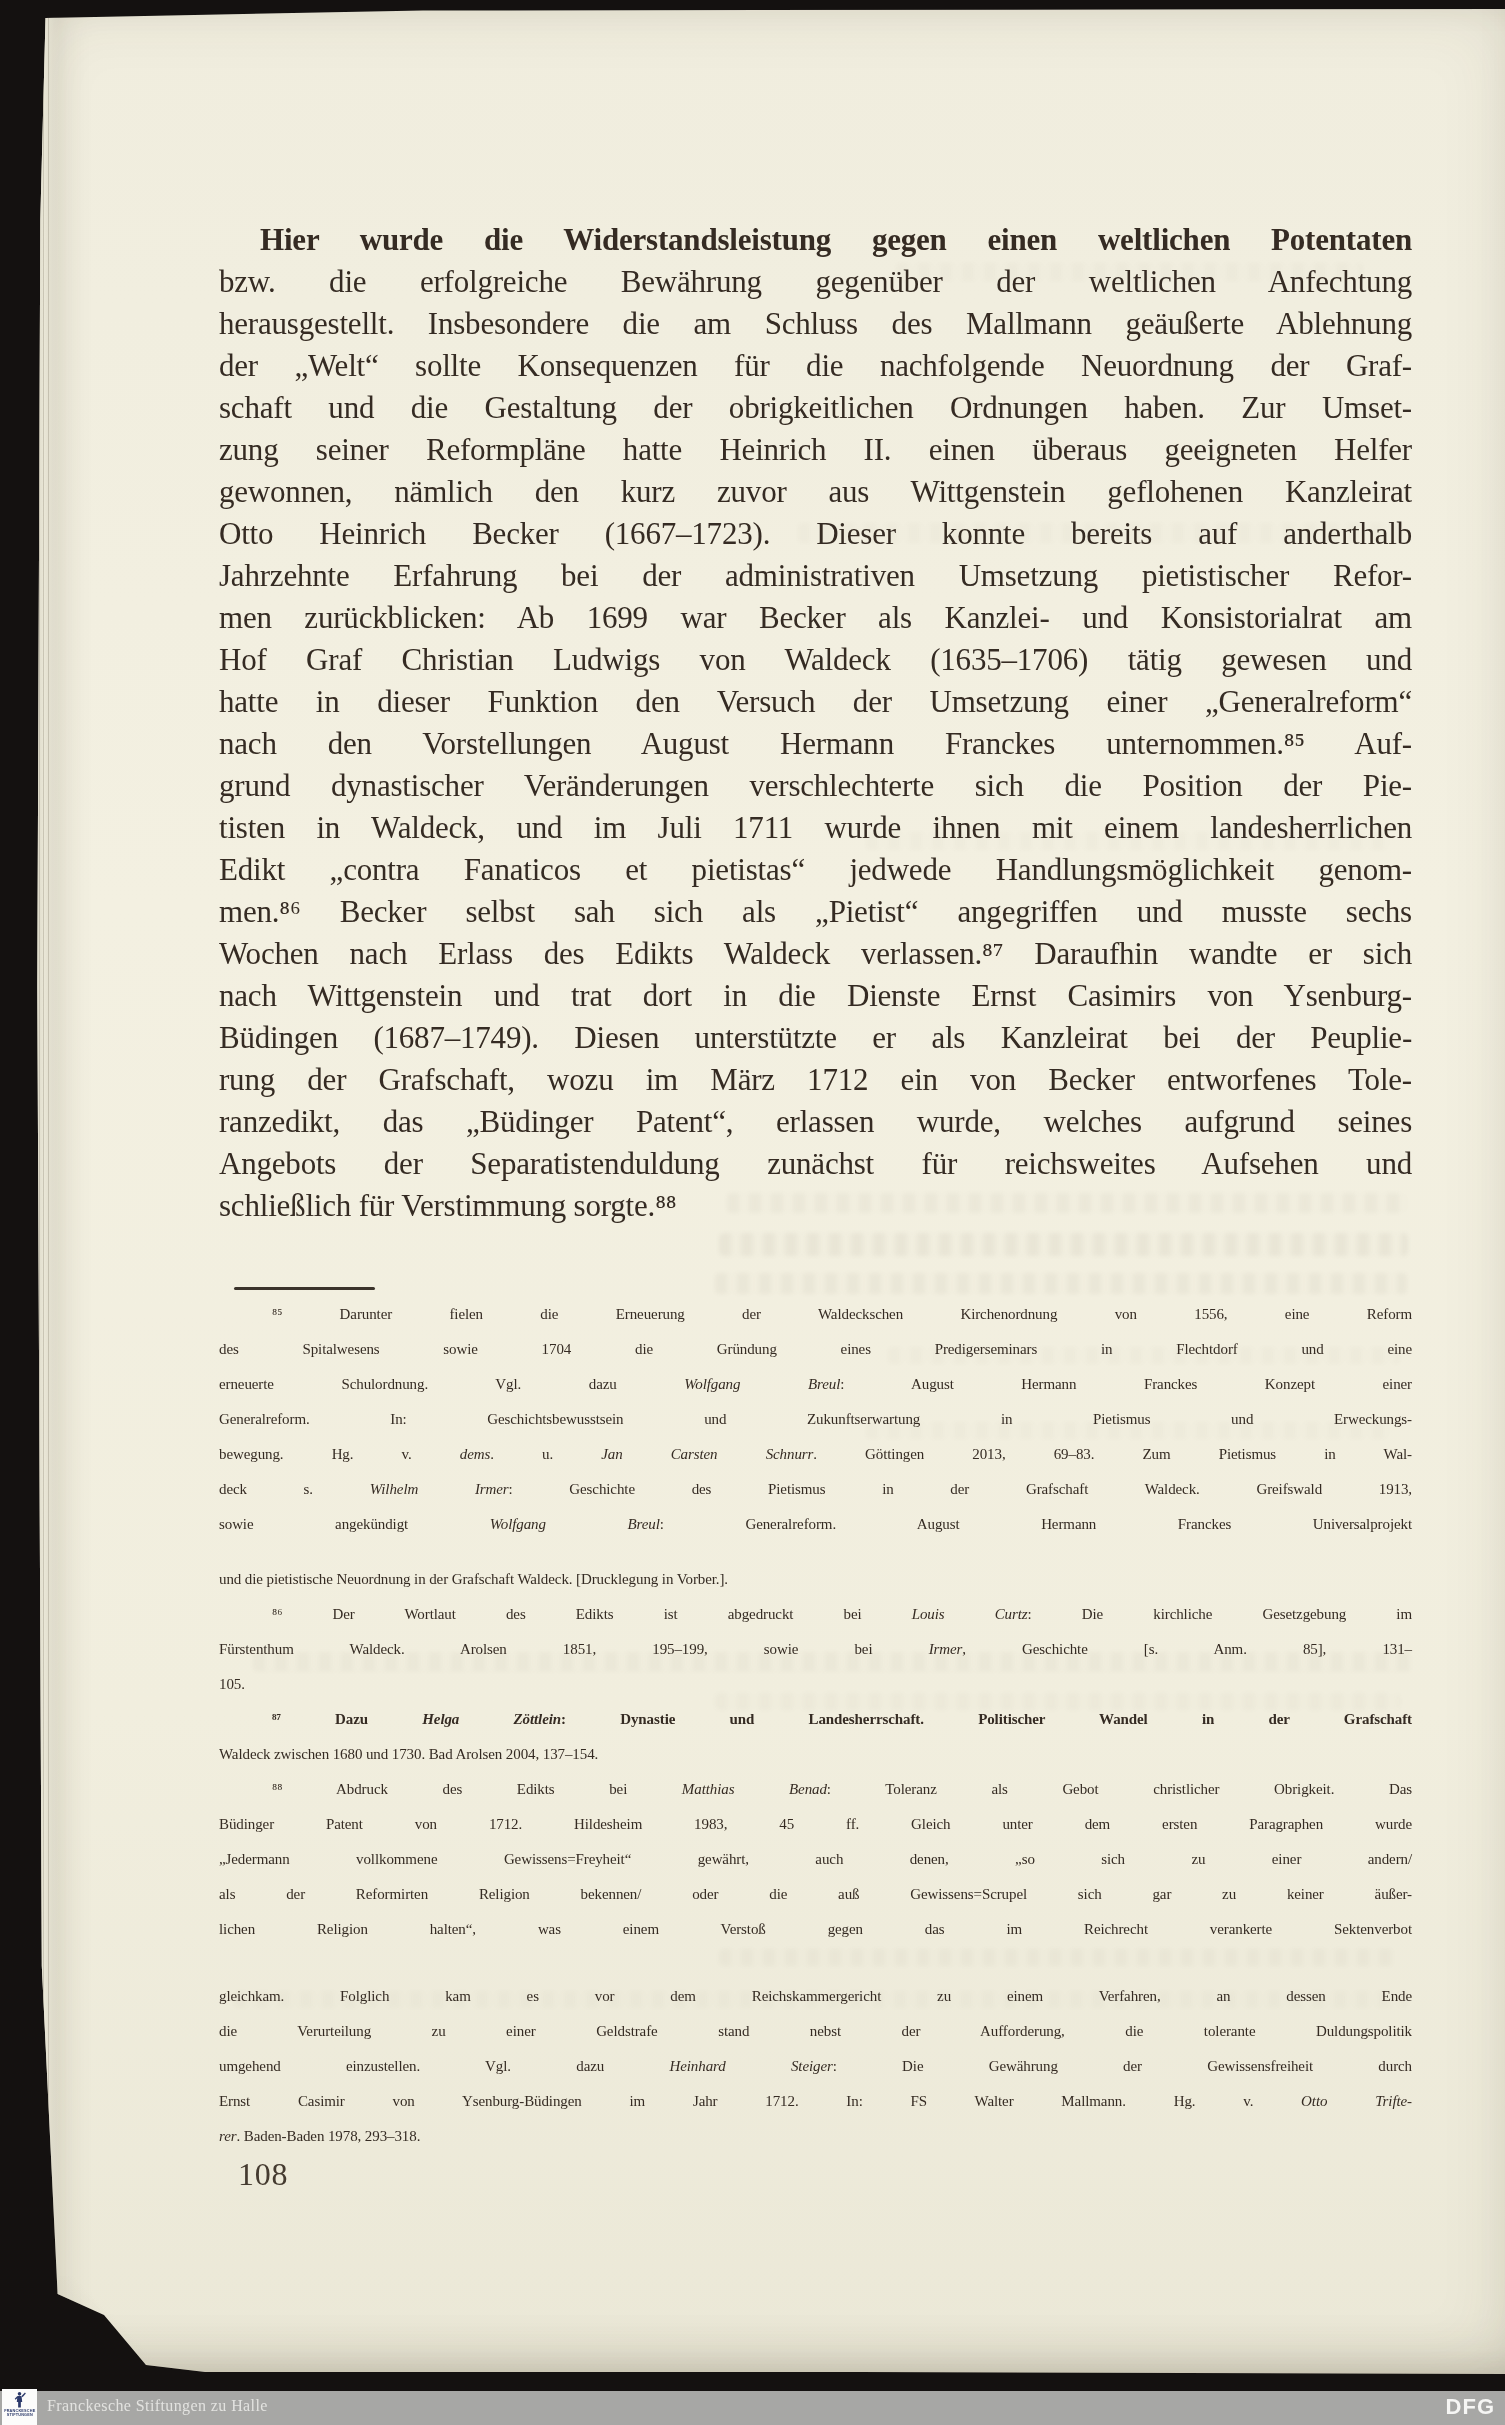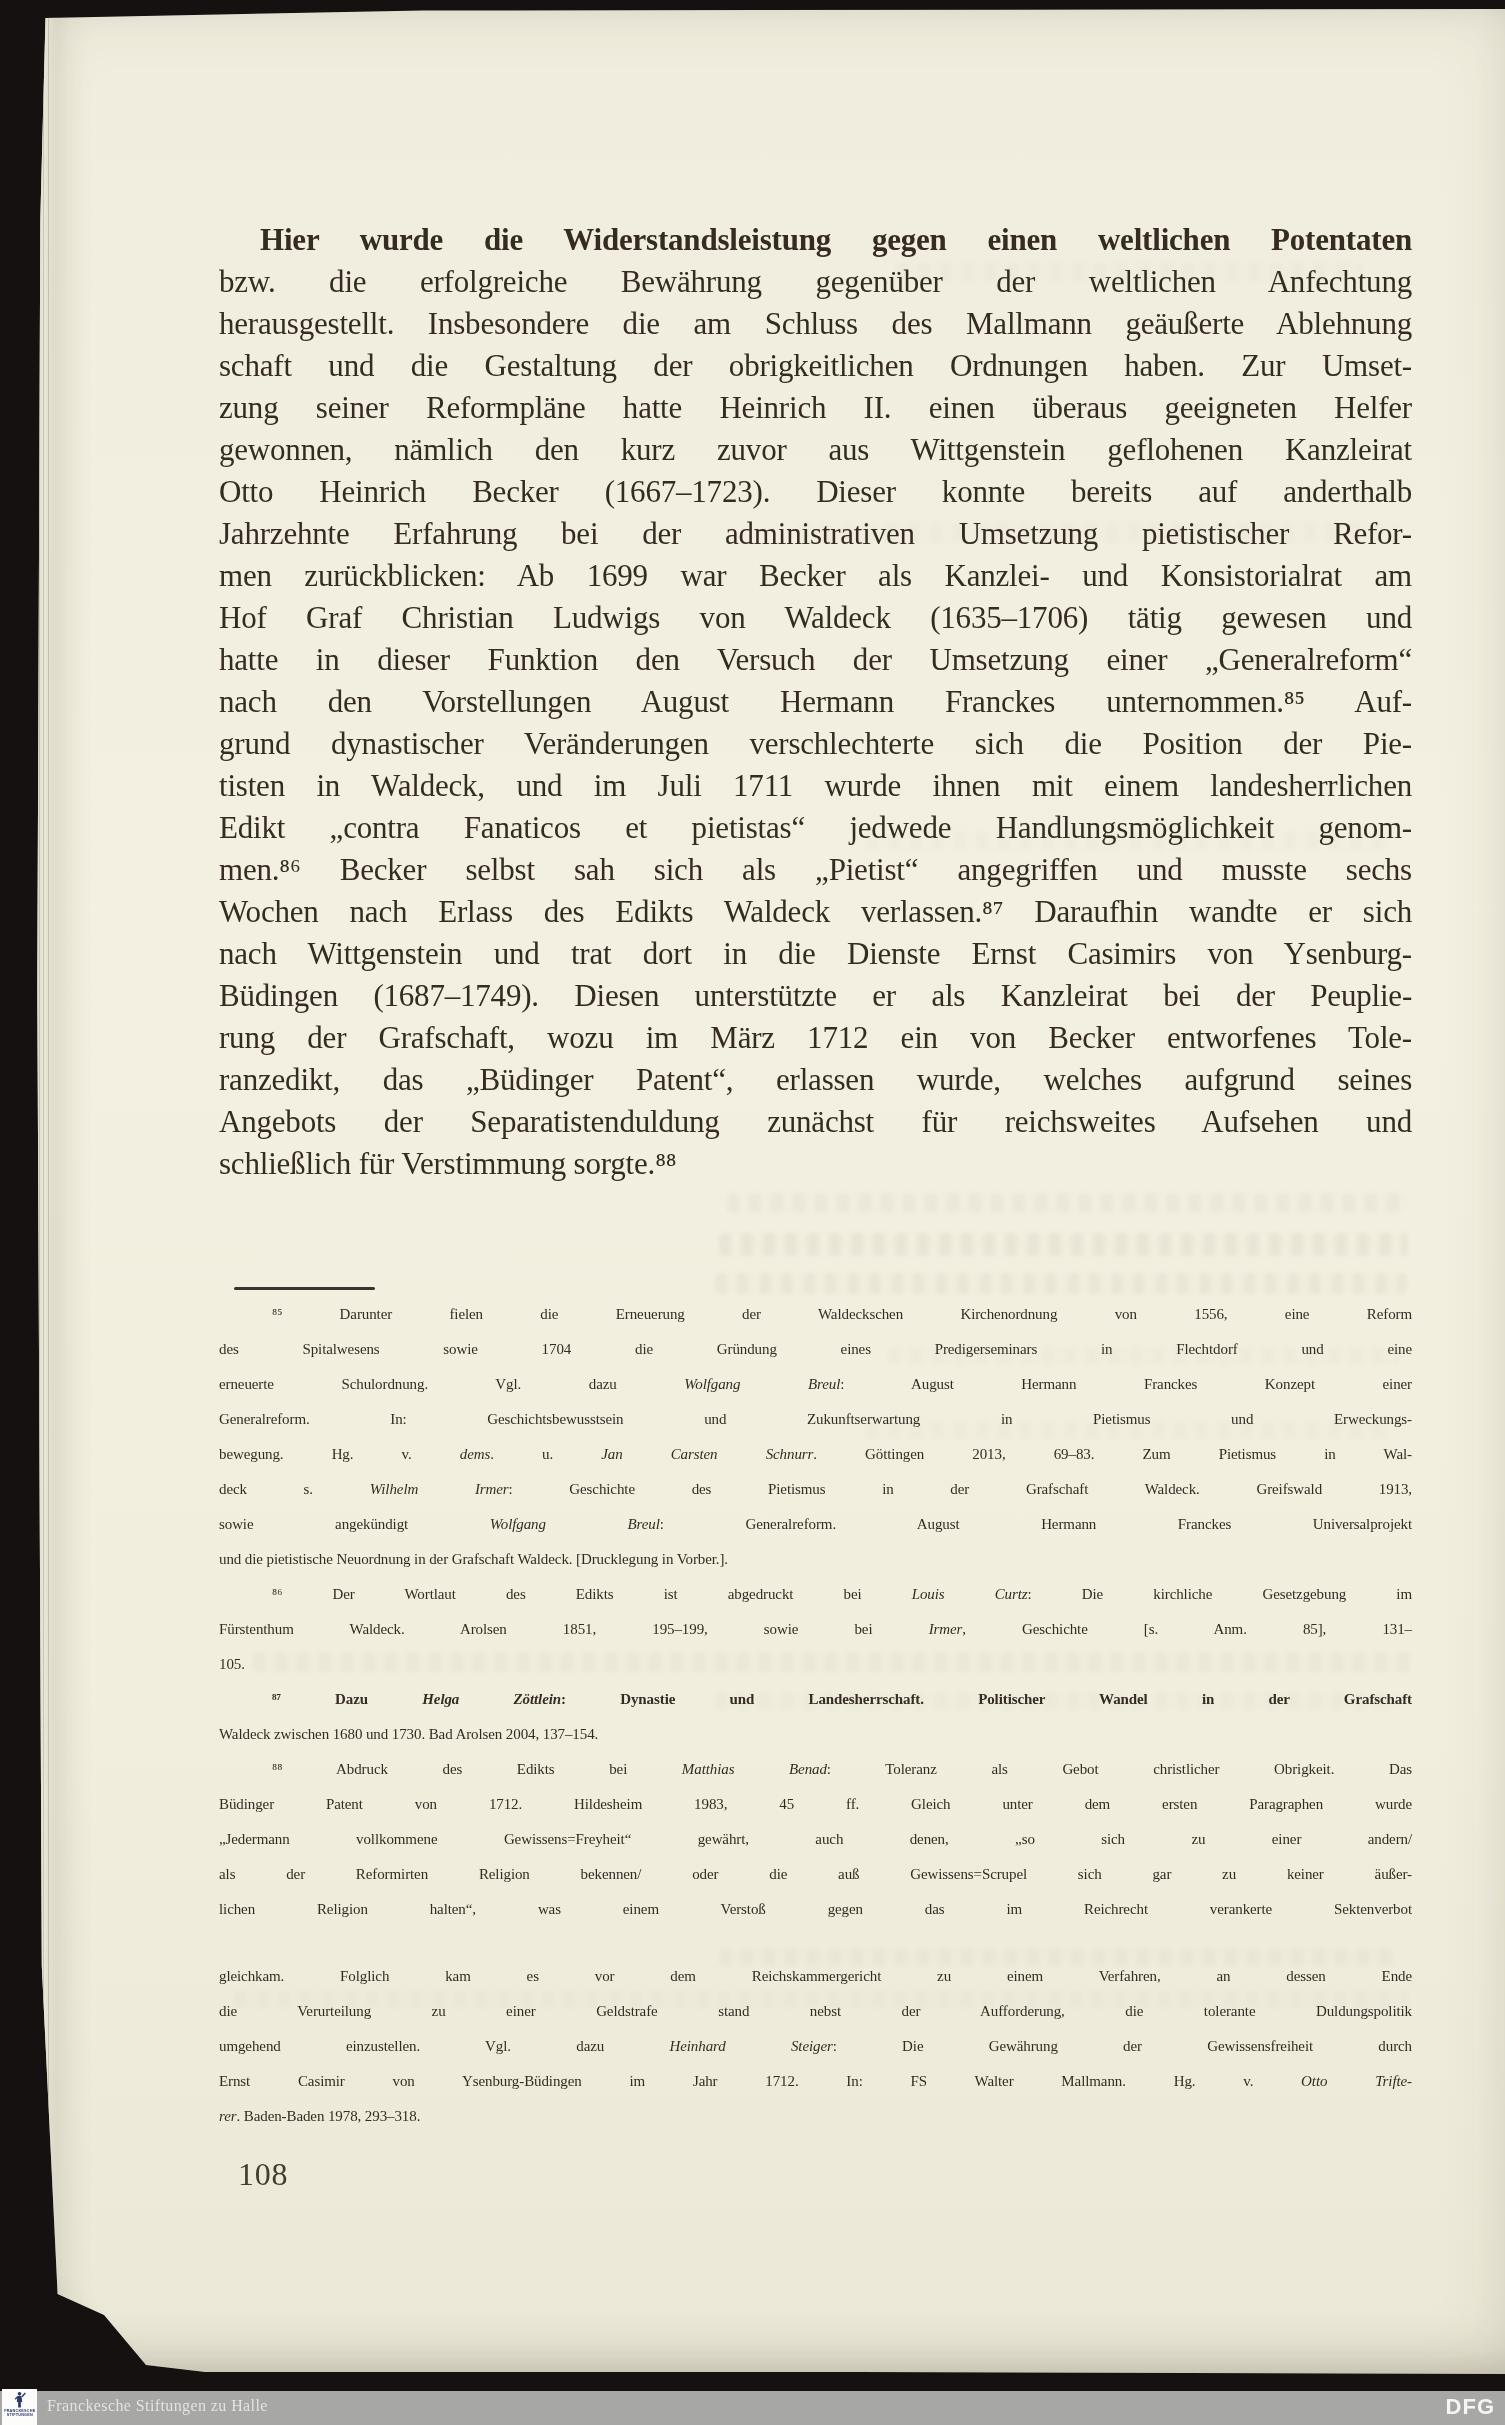--- a/index.html
+++ b/index.html
@@ -101,20 +101,21 @@
     <div class="ghost" aria-hidden="true" style="left:834px;top:1413px;width:527px;height:16.6px;opacity:.05"></div>
     <div class="ghost g-underline" aria-hidden="true" style="left:221px;top:1643px;width:1159px;height:18px;opacity:.08"></div>
     <div class="ghost" aria-hidden="true" style="left:683px;top:1684px;width:685px;height:16.6px;opacity:.06"></div>
     <div class="ghost" aria-hidden="true" style="left:687px;top:1940px;width:677px;height:16.6px;opacity:.07"></div>
     <div class="ghost" aria-hidden="true" style="left:202px;top:1982px;width:1174px;height:16.6px;opacity:.05"></div>
 
     <div class="textcol main-text">
         <div class="text-line first" style="white-space: normal;">Hier wurde die Widerstandsleistung gegen einen weltlichen Potentaten</div>
         <div class="text-line" style="white-space: normal;">bzw. die erfolgreiche Bewährung gegenüber der weltlichen Anfechtung</div>
         <div class="text-line" style="white-space: normal;">herausgestellt. Insbesondere die am Schluss des Mallmann geäußerte Ablehnung</div>
+        <div class="text-line" style="white-space: normal;">der „Welt“ sollte Konsequenzen für die nachfolgende Neuordnung der Graf-</div>
         <div class="text-line" style="white-space: normal;">schaft und die Gestaltung der obrigkeitlichen Ordnungen haben. Zur Umset-</div>
         <div class="text-line" style="white-space: normal;">zung seiner Reformpläne hatte Heinrich II. einen überaus geeigneten Helfer</div>
         <div class="text-line" style="white-space: normal;">gewonnen, nämlich den kurz zuvor aus Wittgenstein geflohenen Kanzleirat</div>
         <div class="text-line" style="white-space: normal;">Otto Heinrich Becker (1667–1723). Dieser konnte bereits auf anderthalb</div>
         <div class="text-line" style="white-space: normal;">Jahrzehnte Erfahrung bei der administrativen Umsetzung pietistischer Refor-</div>
         <div class="text-line" style="white-space: normal;">men zurückblicken: Ab 1699 war Becker als Kanzlei- und Konsistorialrat am</div>
         <div class="text-line" style="white-space: normal;">Hof Graf Christian Ludwigs von Waldeck (1635–1706) tätig gewesen und</div>
         <div class="text-line" style="white-space: normal;">hatte in dieser Funktion den Versuch der Umsetzung einer „Generalreform“</div>
         <div class="text-line" style="white-space: normal;">nach den Vorstellungen August Hermann Franckes unternommen.⁸⁵ Auf-</div>
         <div class="text-line" style="white-space: normal;">grund dynastischer Veränderungen verschlechterte sich die Position der Pie-</div>
@@ -134,21 +135,21 @@
 
     <div class="textcol footnotes">
       <div class="fn-block">
           <div class="text-line first" style="white-space: normal;">⁸⁵ Darunter fielen die Erneuerung der Waldeckschen Kirchenordnung von 1556, eine Reform</div>
           <div class="text-line" style="white-space: normal;">des Spitalwesens sowie 1704 die Gründung eines Predigerseminars in Flechtdorf und eine</div>
           <div class="text-line" style="white-space: normal;">erneuerte Schulordnung. Vgl. dazu <i>Wolfgang Breul</i>: August Hermann Franckes Konzept einer</div>
           <div class="text-line" style="white-space: normal;">Generalreform. In: Geschichtsbewusstsein und Zukunftserwartung in Pietismus und Erweckungs-</div>
           <div class="text-line" style="white-space: normal;">bewegung. Hg. v. <i>dems</i>. u. <i>Jan Carsten Schnurr</i>. Göttingen 2013, 69–83. Zum Pietismus in Wal-</div>
           <div class="text-line" style="white-space: normal;">deck s. <i>Wilhelm Irmer</i>: Geschichte des Pietismus in der Grafschaft Waldeck. Greifswald 1913,</div>
           <div class="text-line" style="white-space: normal;">sowie angekündigt <i>Wolfgang Breul</i>: Generalreform. August Hermann Franckes Universalprojekt</div>
-          <div class="text-line last" style="white-space: normal;">und die pietistische Neuordnung in der Grafschaft Waldeck. [Drucklegung in Vorber.].</div>
+          <div class="text-line last" style="white-space: normal; margin-top: 20px;">und die pietistische Neuordnung in der Grafschaft Waldeck. [Drucklegung in Vorber.].</div>
         </div>
       <div class="fn-block">
           <div class="text-line first" style="white-space: normal;">⁸⁶ Der Wortlaut des Edikts ist abgedruckt bei <i>Louis Curtz</i>: Die kirchliche Gesetzgebung im</div>
           <div class="text-line" style="white-space: normal;">Fürstenthum Waldeck. Arolsen 1851, 195–199, sowie bei <i>Irmer</i>, Geschichte [s. Anm. 85], 131–</div>
           <div class="text-line last" style="white-space: normal;">105.</div>
         </div>
       <div class="fn-block">
           <div class="text-line first" style="white-space: normal; font-weight: bold;">⁸⁷ Dazu <i>Helga Zöttlein</i>: Dynastie und Landesherrschaft. Politischer Wandel in der Grafschaft</div>
           <div class="text-line last" style="white-space: normal;">Waldeck zwischen 1680 und 1730. Bad Arolsen 2004, 137–154.</div>
         </div>

